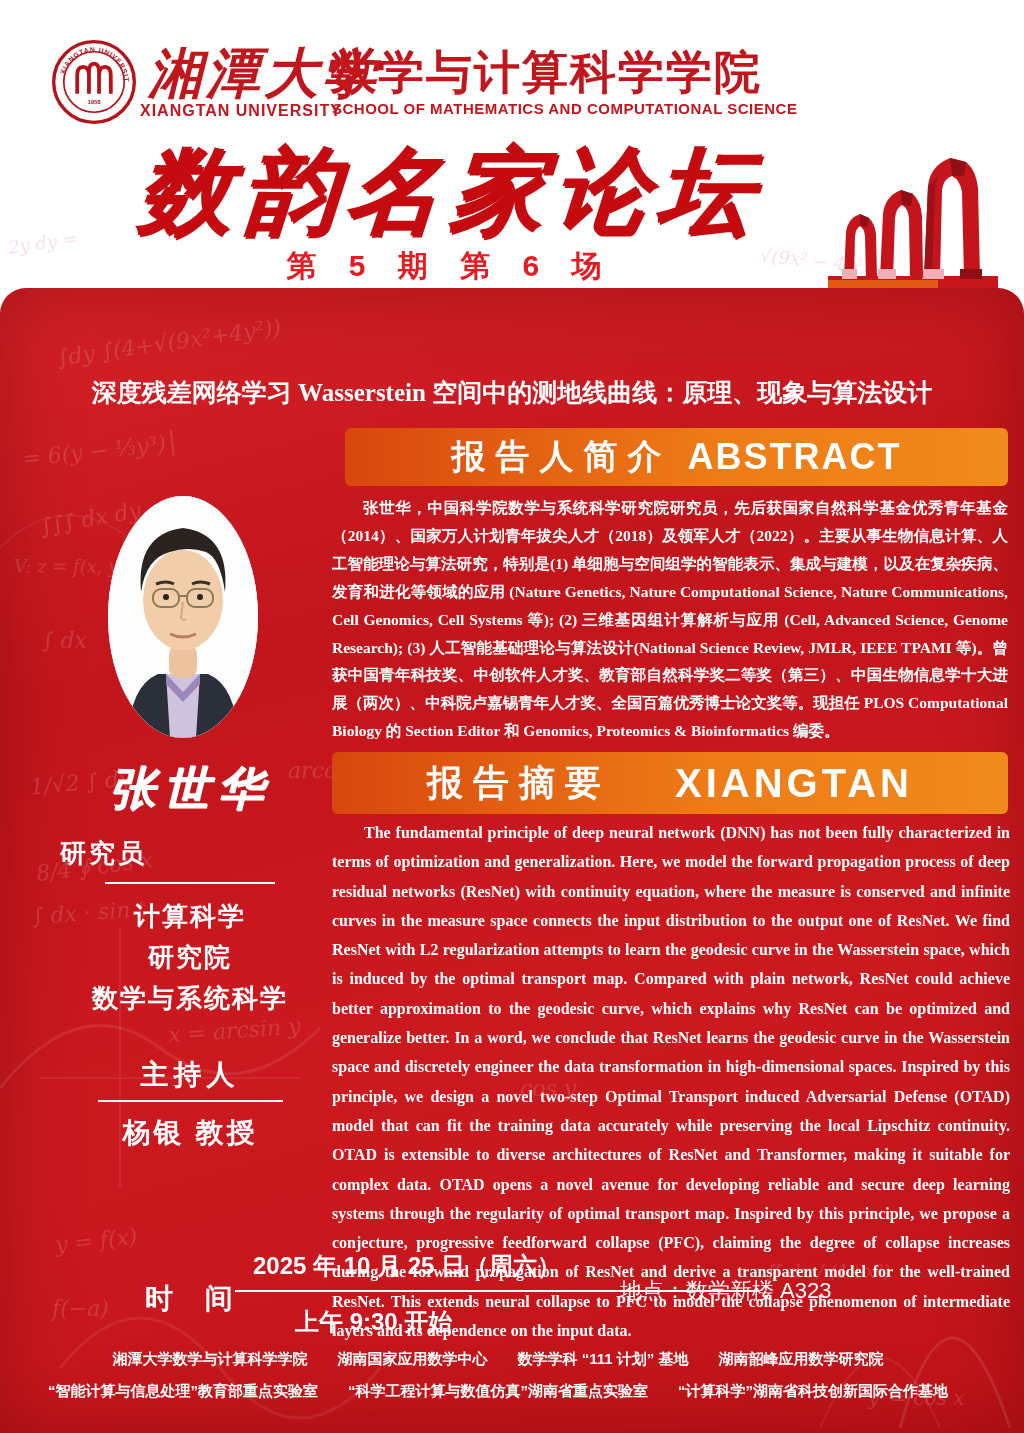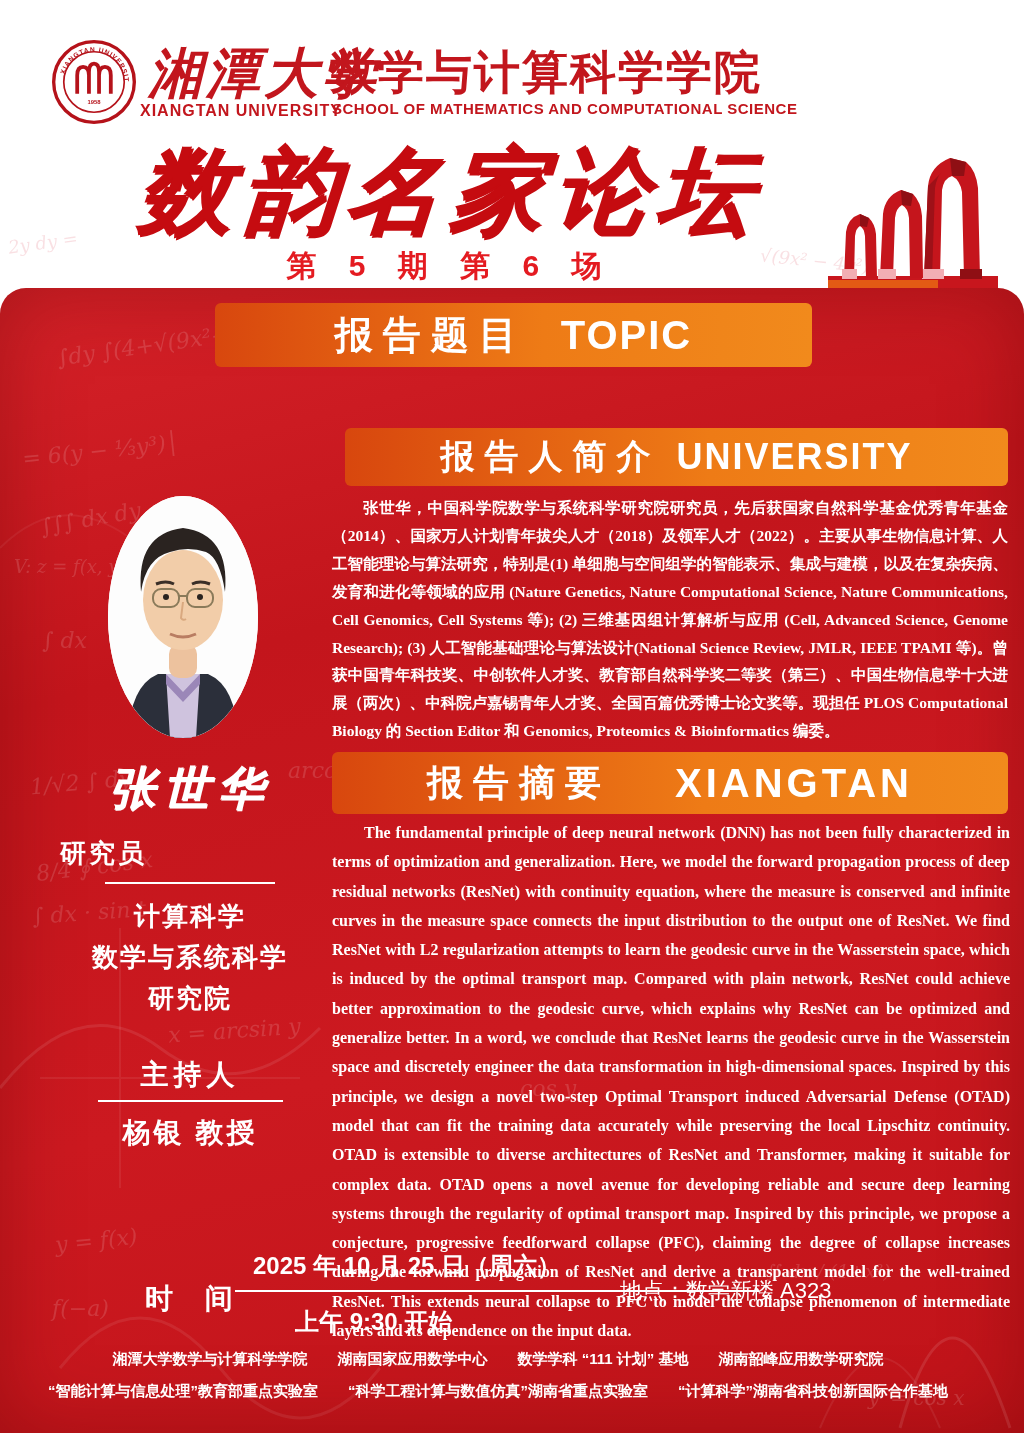--- a/index.html
+++ b/index.html
@@ -167,28 +167,25 @@
     <span class="doodle" style="left:36px;top:566px;transform:rotate(-7deg);">8/4 ∮ cos x</span>
     <span class="doodle" style="left:32px;top:612px;transform:rotate(-4deg);">∫ dx · sin t</span>
     <span class="doodle" style="left:168px;top:730px;transform:rotate(-4deg);">x = arcsin y</span>
     <span class="doodle" style="left:288px;top:470px;">arccos y</span>
     <span class="doodle" style="left:520px;top:788px;">cos y</span>
     <span class="doodle" style="left:55px;top:940px;transform:rotate(-6deg);">y = f(x)</span>
     <span class="doodle" style="left:52px;top:1008px;">f(−a)</span>
     <span class="doodle" style="left:766px;top:972px;font-size:19px;">∬ dx / (1+x²)</span>
     <span class="doodle" style="left:868px;top:1098px;font-size:20px;">y′ = cos x</span>
 
-    <div class="banner banner-topic">
-      <span class="cn">报告题目</span>
-      <span class="en">TOPIC</span>
-    </div>
+    <div class="topic-title">深度残差网络学习 Wasserstein 空间中的测地线曲线：原理、现象与算法设计</div>
 
     <div class="banner banner-bio">
       <span class="cn">报告人简介</span>
-      <span class="en">UNIVERSITY</span>
+      <span class="en">ABSTRACT</span>
     </div>
 
     <div class="photo">
       <svg viewBox="0 0 150 242" width="150" height="242">
         <rect width="150" height="242" fill="#fdfdfd"></rect>
 
         <path d="M20,242 Q22,190 50,178 L100,178 Q128,190 130,242 Z" fill="#2b2f3a"></path>
 
         <path d="M58,178 L92,178 L88,242 L62,242 Z" fill="#cfc3de"></path>
         <path d="M58,178 L75,196 L92,178 L92,188 L75,206 L58,188 Z" fill="#9b87b8"></path>
@@ -214,22 +211,22 @@
       </svg>
     </div>
 
     <div class="bio-text">张世华，中国科学院数学与系统科学研究院研究员，先后获国家自然科学基金优秀青年基金（2014）、国家万人计划青年拔尖人才（2018）及领军人才（2022）。主要从事生物信息计算、人工智能理论与算法研究，特别是(1) 单细胞与空间组学的智能表示、集成与建模，以及在复杂疾病、发育和进化等领域的应用 (Nature Genetics, Nature Computational Science, Nature Communications, Cell Genomics, Cell Systems 等); (2) 三维基因组计算解析与应用 (Cell, Advanced Science, Genome Research); (3) 人工智能基础理论与算法设计(National Science Review, JMLR, IEEE TPAMI 等)。曾获中国青年科技奖、中创软件人才奖、教育部自然科学奖二等奖（第三）、中国生物信息学十大进展（两次）、中科院卢嘉锡青年人才奖、全国百篇优秀博士论文奖等。现担任 PLOS Computational Biology 的 Section Editor 和 Genomics, Proteomics &amp; Bioinformatics 编委。</div>
 
     <div class="spk-name">张世华</div>
     <div class="spk-title">研究员</div>
     <div class="rule rule-1"></div>
     <div class="spk-aff">
       <div>计算科学</div>
+      <div>研究院</div>
       <div>数学与系统科学</div>
-      <div>研究院</div>
     </div>
     <div class="host-label">主持人</div>
     <div class="rule rule-2"></div>
     <div class="host-name">杨银  教授</div>
 
     <div class="banner banner-abs">
       <span class="cn">报告摘要</span>
       <span class="en">XIANGTAN</span>
     </div>
     <div class="abs-text">The fundamental principle of deep neural network (DNN) has not been fully characterized in terms of optimization and generalization. Here, we model the forward propagation process of deep residual networks (ResNet) with continuity equation, where the measure is conserved and infinite curves in the measure space connects the input distribution to the output one of ResNet. We find ResNet with L2 regularization attempts to learn the geodesic curve in the Wasserstein space, which is induced by the optimal transport map. Compared with plain network, ResNet could achieve better approximation to the geodesic curve, which explains why ResNet can be optimized and generalize better. In a word, we conclude that ResNet learns the geodesic curve in the Wasserstein space and discretely engineer the data transformation in high-dimensional spaces. Inspired by this principle, we design a novel two-step Optimal Transport induced Adversarial Defense (OTAD) model that can fit the training data accurately while preserving the local Lipschitz continuity. OTAD is extensible to diverse architectures of ResNet and Transformer, making it suitable for complex data. OTAD opens a novel avenue for developing reliable and secure deep learning systems through the regularity of optimal transport map. Inspired by this principle, we propose a conjecture, progressive feedforward collapse (PFC), claiming the degree of collapse increases during the forward propagation of ResNet and derive a transparent model for the well-trained ResNet. This extends neural collapse to PFC to model the collapse phenomenon of intermediate layers and its dependence on the input data.</div>

